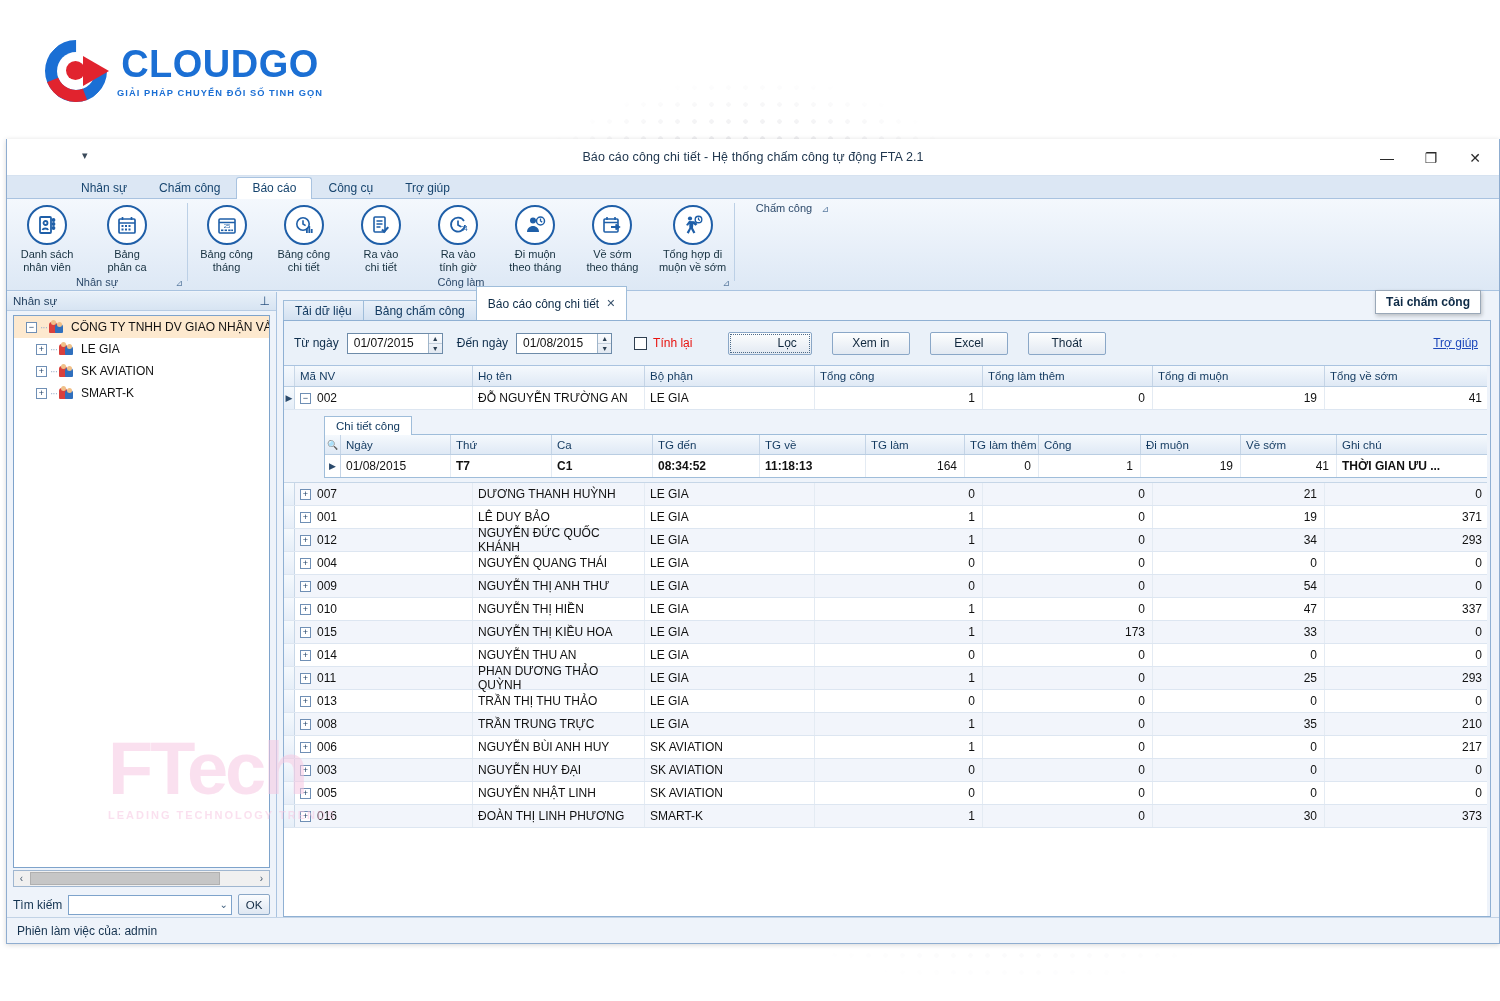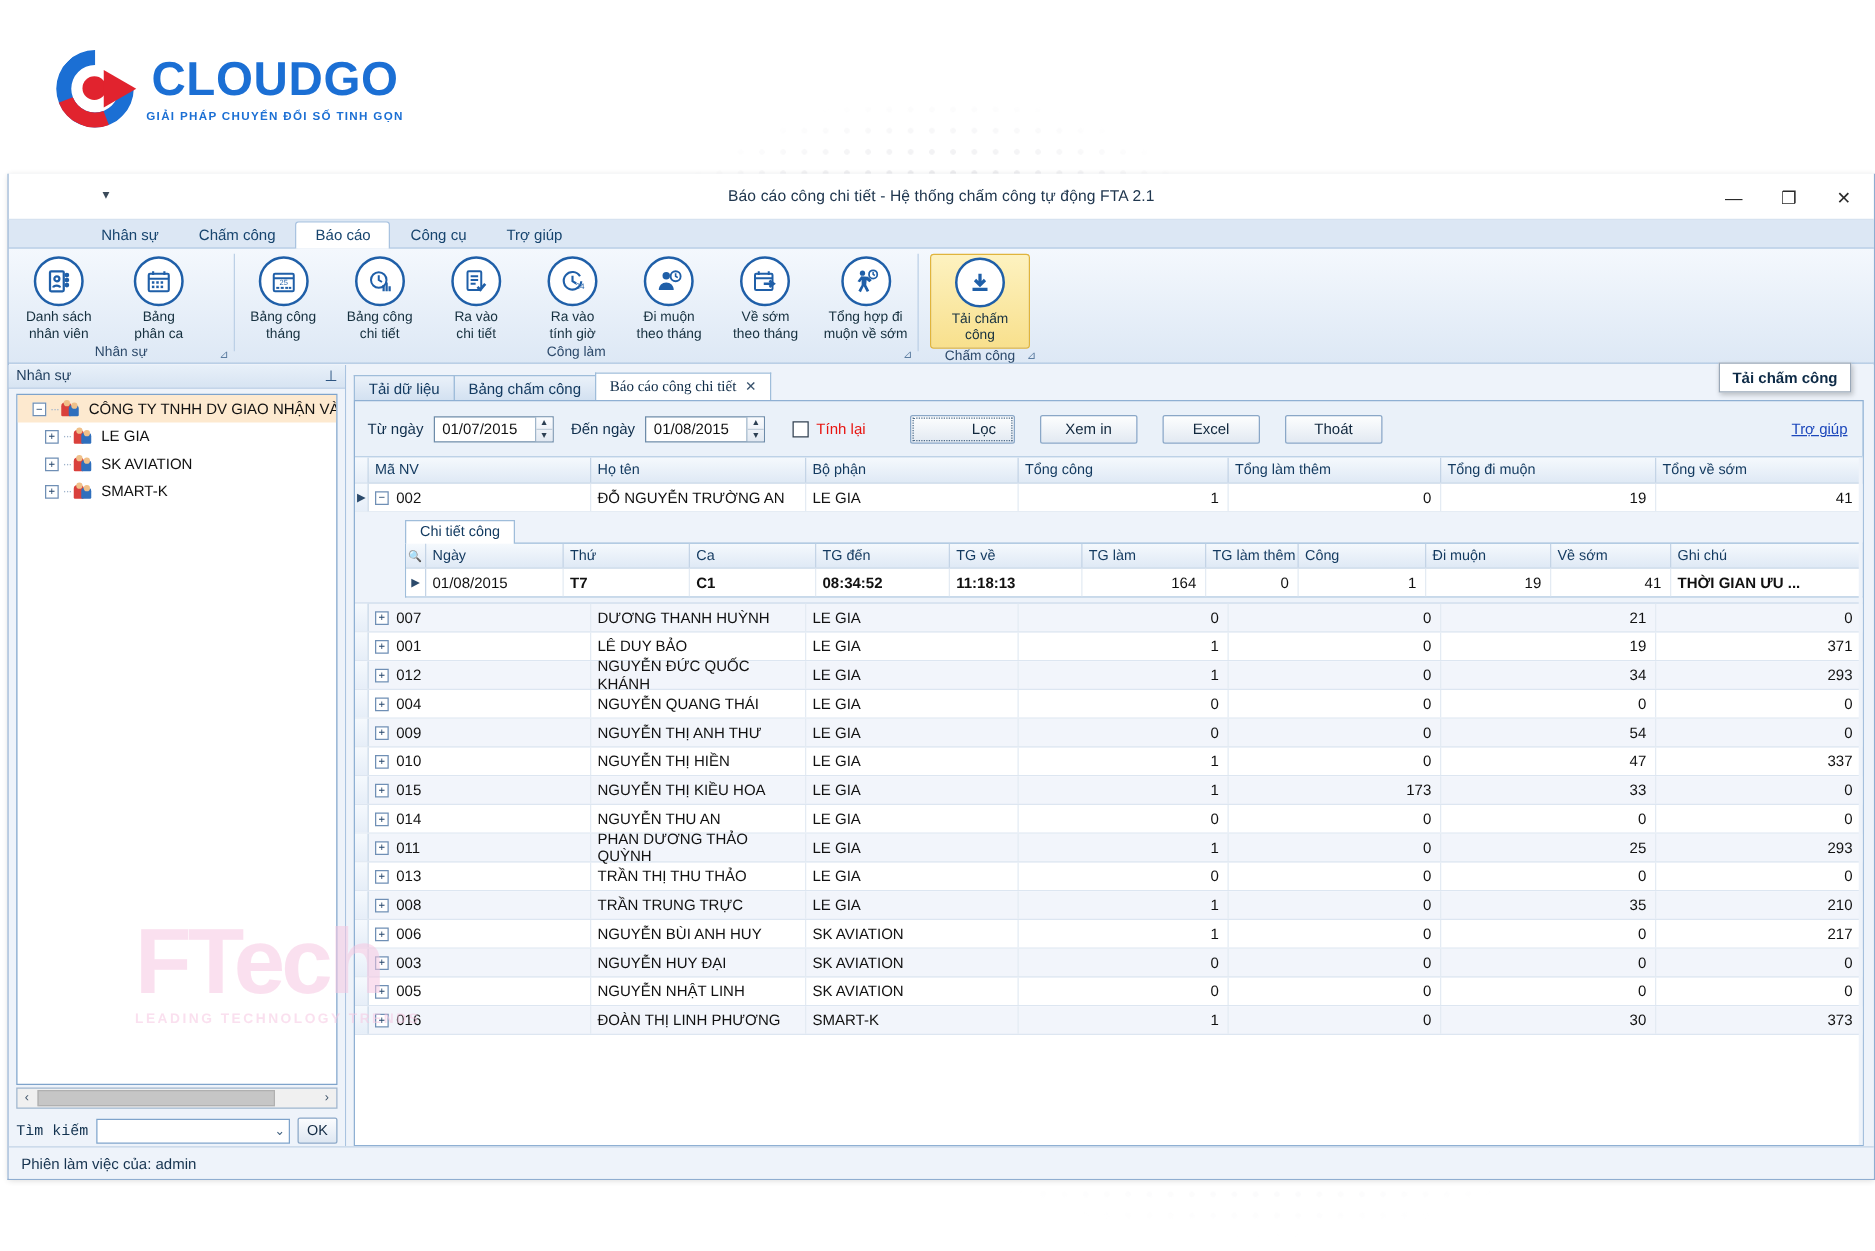--- a/index.html
+++ b/index.html
@@ -172,42 +172,42 @@
   .tnode.root .lbl { overflow:hidden; }
   #tree .child { padding-left:22px; }
 
   #hscroll {
     height:17px; margin:2px 6px 0 6px; background:#f0f0f0; border:1px solid #9fb6d0;
     display:flex; align-items:center; justify-content:space-between; position:relative;
   }
   #hscroll .arw { width:15px; text-align:center; font-size:10px; color:#42566c; }
   #hscroll .thumb { position:absolute; left:16px; width:190px; top:1px; bottom:1px; background:#c6c6c6; border:1px solid #b0b0b0; }
   #searchbar { height:30px; display:flex; align-items:center; gap:6px; padding:5px 6px 0 6px; }
-  #searchbar .lb { font-size:12px; color:#12324f;font-family:Liberation Mono, monospace; }
+  #searchbar .lb { font-size:12px; color:#12324f; }
   #searchbar .combo {
     flex:1; height:20px; background:#fff; border:1px solid #7ea3cb;
     display:flex; align-items:center; justify-content:flex-end; padding-right:3px;
     font-size:10px; color:#40607f;
   }
   #searchbar .ok {
     width:32px; height:21px; font-size:11.5px; color:#132b44;
     background:linear-gradient(#fbfcfe,#dee7f2); border:1px solid #8aa7c7; border-radius:2px;
     display:flex; align-items:center; justify-content:center;
   }
 
   
   #right { flex:1; background:#eef3fa; position:relative; padding:6px 8px 0 6px; display:flex; flex-direction:column; }
 
   #doctabs { display:flex; align-items:flex-end; height:22px; position:relative; z-index:4; }
   #doctabs .dtab {
     height:20px; padding:0 11px; display:flex; align-items:center; gap:7px;
     font-size:12px; color:#133a60; background:linear-gradient(#eaf1f9,#d3e1f1);
     border:1px solid #9fbdda; border-bottom:none; margin-right:-1px;
   }
-  #doctabs .dtab.active { background:#ffffff; height:22px; color:#0d2a46;font-family:Liberation Serif, serif; }
+  #doctabs .dtab.active { background:#ffffff; height:34px; color:#0d2a46; }
   #doctabs .dtab .x { font-size:11px; color:#3a546e; }
 
   #tooltip {
     position:absolute; right:18px; top:-2px; z-index:9;
     background:#ffffff; border:1px solid #9aa8b8;
     box-shadow:1px 2px 4px rgba(0,0,0,.22);
     padding:4px 10px; font-size:12px; font-weight:bold; color:#0d2a46;
   }
 
   #docpanel { flex:1; border:1px solid #8fb0d3; background:#eaf1f9; display:flex; flex-direction:column; }
@@ -474,32 +474,20 @@
       </div>
       <div class="glabel">
         <span>Công làm</span>
         <span class="dlg">⊿</span>
       </div>
     </div>
 
     <div class="rsep"></div>
 
     <div class="rgroup" style="width:98px">
-      <div class="items" style="justify-content:center">
-        <div class="rbtn sel">
-          <div class="ic">
-            <svg width="24" height="24" viewBox="0 0 24 24" fill="none" stroke="#1f5fa8" stroke-width="2">
-              <path d="M12 5v8M8 10l4 4 4-4" stroke-width="2.6"></path>
-                <path d="M6 17.5h12" stroke-width="2.6"></path>
-            </svg>
-          </div>
-          <div class="lb">Tải chấm
-công</div>
-        </div>
-      </div>
       <div class="glabel">
         <span>Chấm công</span>
         <span class="dlg">⊿</span>
       </div>
     </div>
   </div>
 
   <div id="body">
 
     <div id="left">

